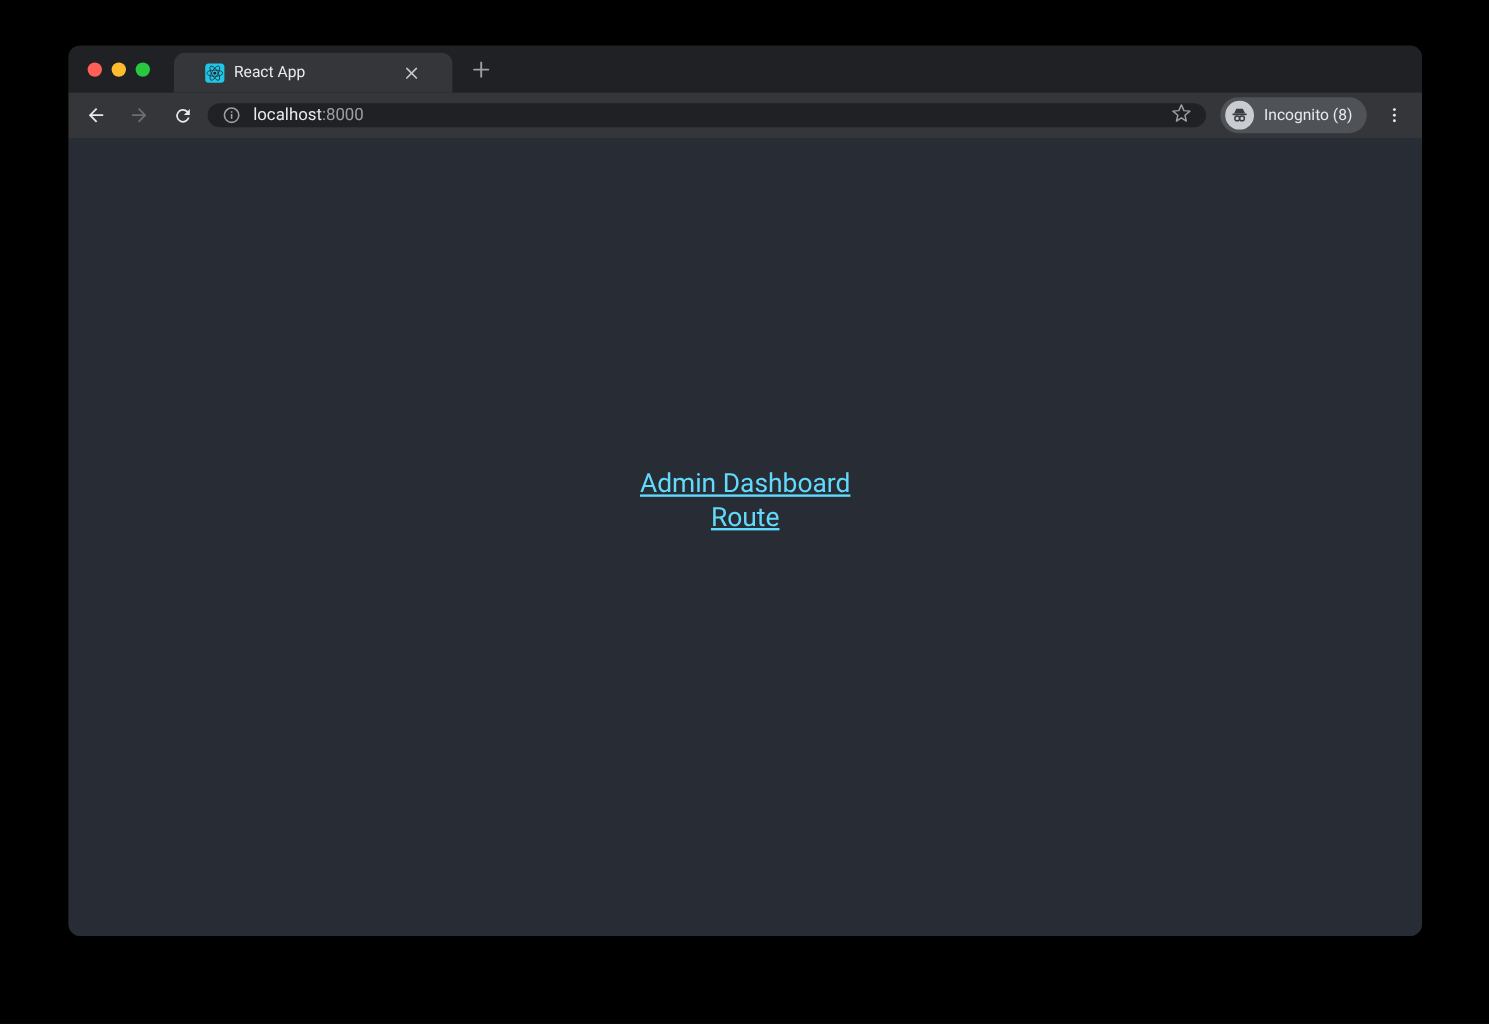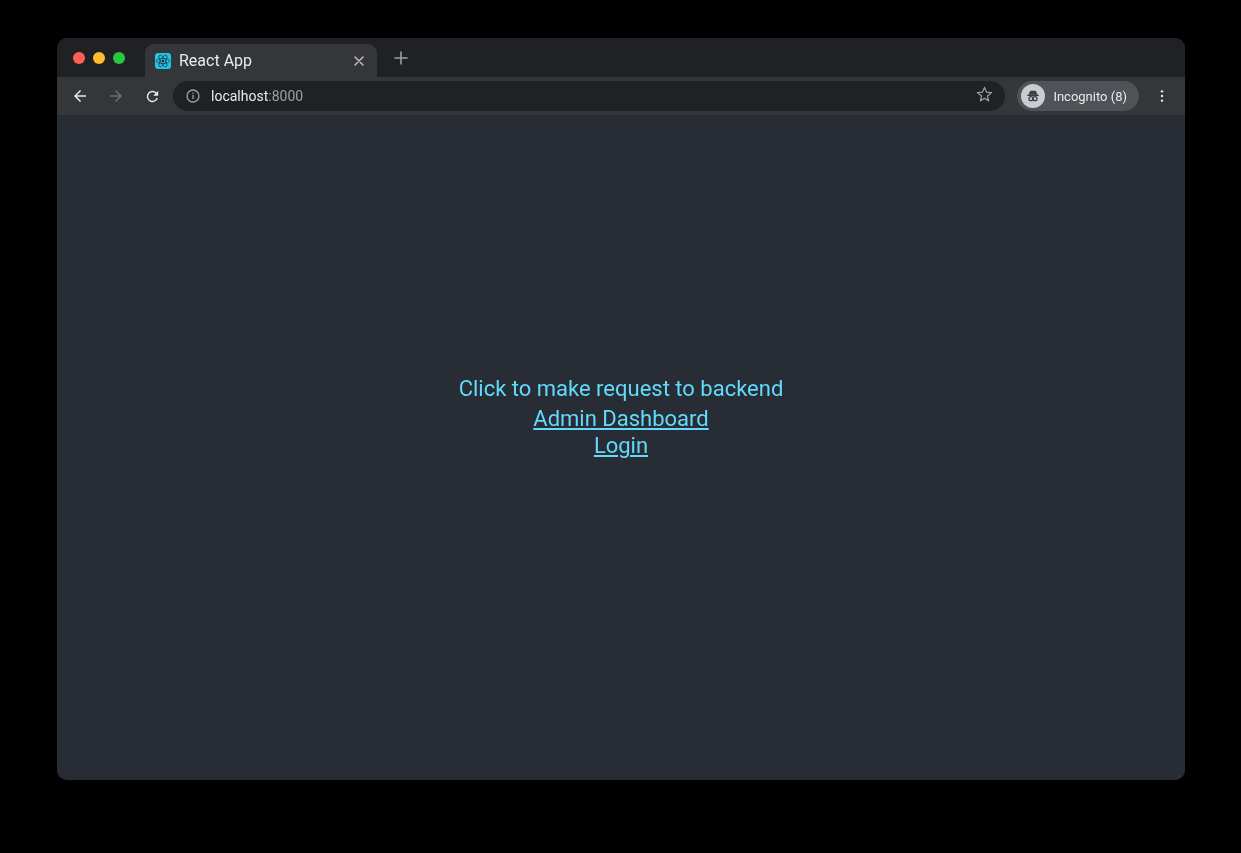--- a/index.html
+++ b/index.html
@@ -35,24 +35,24 @@
 
     .tab {
       margin-left: 14px;
       height: 33px;
       width: 232px;
       background: #35363a;
       border-top-left-radius: 9px;
       border-top-right-radius: 9px;
       display: flex;
       align-items: center;
-      padding: 0 10px;
+      padding: 0 26px;
       gap: 8px;
       color: #e8eaed;
-      font-size: 16px;
+      font-size: 13px;
       align-self: flex-end;
     }
     .react-favicon {
       width: 16px; height: 16px; border-radius: 3px; background: #20c6e8;
       display: flex; align-items: center; justify-content: center;
     }
     .react-favicon svg { width: 14px; height: 14px; }
     .tab-title { flex: 1; white-space: nowrap; overflow: hidden; text-overflow: ellipsis; }
     .tab-close { width: 16px; height: 16px; display:flex; align-items:center; justify-content:center; color:#c7c7c7; font-size: 14px; cursor: pointer; }
 
@@ -72,21 +72,21 @@
     }
     .nav-btn {
       width: 30px; height: 30px; border-radius: 50%;
       display:flex; align-items:center; justify-content:center;
       color: #e8eaed; cursor: pointer;
     }
     .nav-btn.disabled { color: #6b6e73; }
 
     .addr {
       flex: 1;
-      height: 30px;
+      height: 20px;
       background: #202124;
       border-radius: 15px;
       display:flex; align-items:center;
       padding: 0 12px;
       gap: 10px;
       color: #e8eaed;
       font-size: 14px;
     }
     .addr .info-ic { color: #9aa0a6; display:flex; align-items:center; justify-content:center; }
     .url-host { color: #e8eaed; }
@@ -219,19 +219,18 @@
       <svg width="16" height="16" viewBox="0 0 24 24">
           <circle cx="12" cy="5" r="1.8" fill="#e8eaed"></circle>
           <circle cx="12" cy="12" r="1.8" fill="#e8eaed"></circle>
           <circle cx="12" cy="19" r="1.8" fill="#e8eaed"></circle>
         </svg>
     </div>
   </div>
 
   <div class="viewport">
     <div class="content">
-      <div class="heading">Click to make request to backend</div>
       <a class="navlink">Admin Dashboard</a>
-      <a class="navlink">Login</a>
+      <a class="navlink">Route</a>
     </div>
   </div>
 
 </div>
 
 </body></html>

